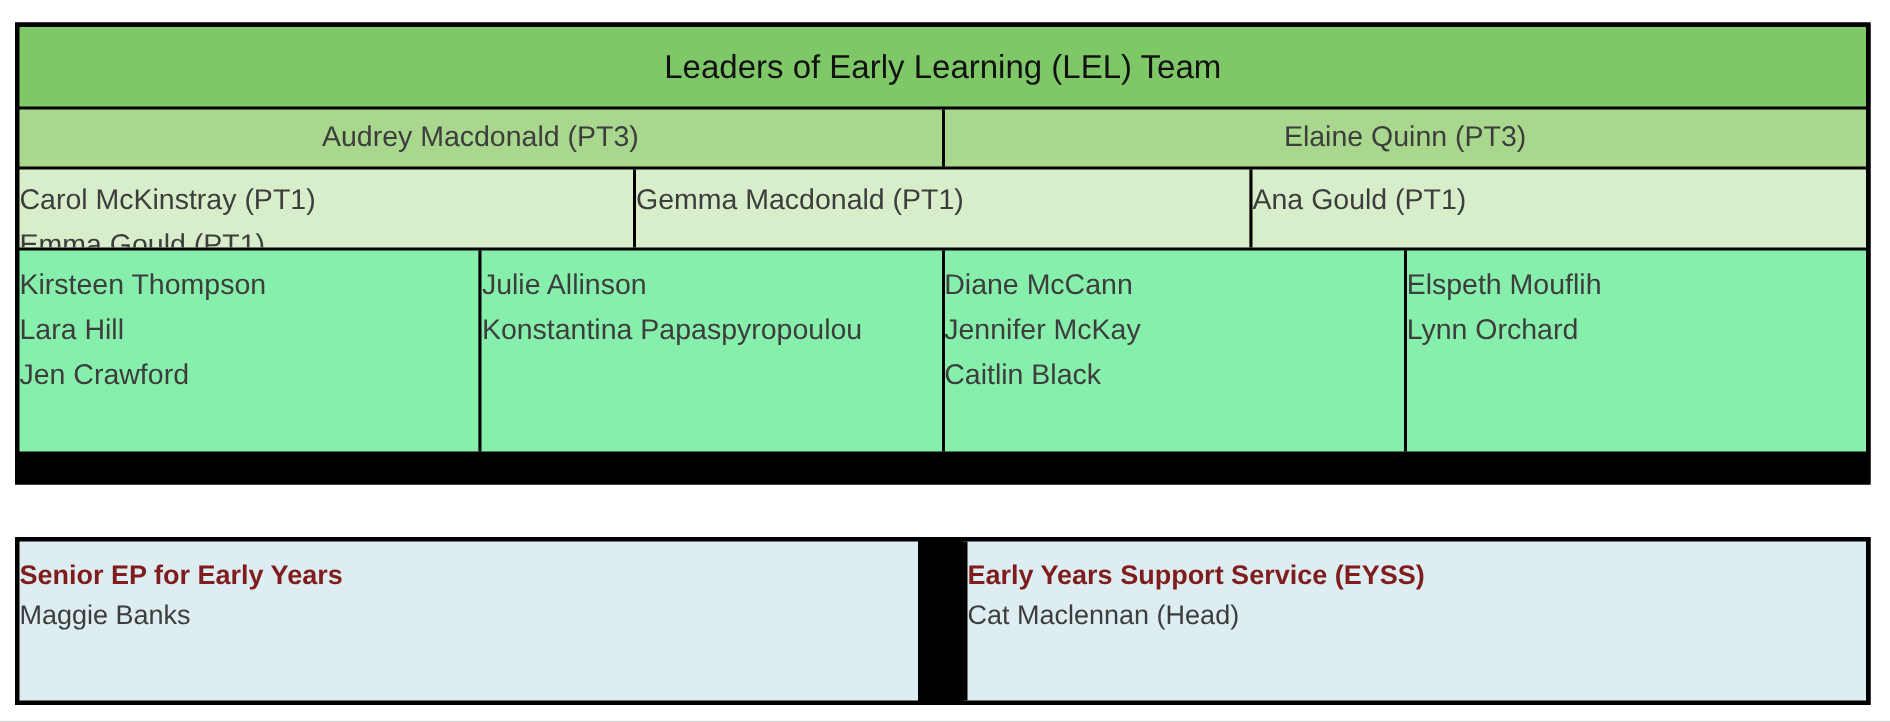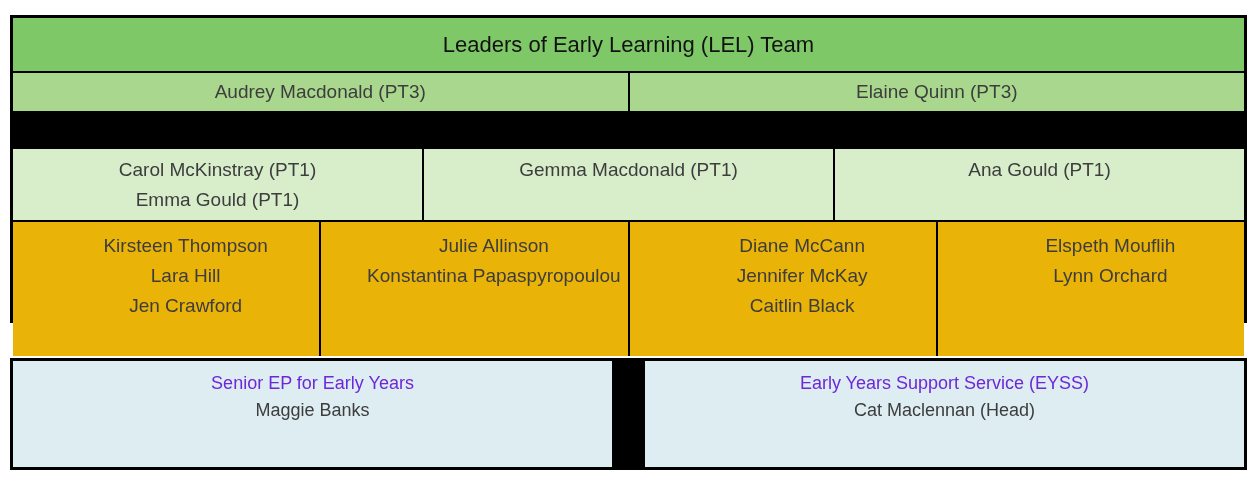--- a/index.html
+++ b/index.html
@@ -9,44 +9,44 @@
   }
   .tbl{
     position:absolute;left:10px;width:1237px;
     border:3px solid #000;box-sizing:border-box;background:#000;
   }
   .main{top:15px;height:308px;}
   .bottom{top:358px;height:112px;}
   .row{display:flex;box-sizing:border-box;}
   .row + .row{border-top:2px solid #000;}
   .cell{
-    flex:1;box-sizing:border-box;text-align:center;
+    flex:1;box-sizing:border-box;
     color:#3d3d3d;overflow:hidden;
   }
   .cell + .cell{border-left:2px solid #000;}
 
   .title-row{height:53px;}
   .title-row .cell{
     background:#7ec868;display:flex;align-items:center;justify-content:center;
     font-size:22px;color:#121212;
   }
   .pt3-row{height:40px;}
   .pt3-row .cell{
     background:#a9d78e;display:flex;align-items:center;justify-content:center;
     font-size:19px;
   }
-  .pt1-row{height:73px;margin-top:36px;}
+  .pt1-row{height:54px;}
   .pt1-row .cell{background:#d8eecb;padding-top:6px;font-size:19px;line-height:30px;}
   .staff-row{height:136px;}
-  .staff-row .cell{background:#eab308;padding-top:9px;font-size:19px;line-height:30px;padding-left:39px;}
+  .staff-row .cell{background:#86efac;padding-top:9px;font-size:19px;line-height:30px;}
 
   .bottom .row{height:106px;}
   .bottom .cell{background:#deedf2;padding-top:9px;font-size:18px;line-height:27px;}
   .bottom .cell + .cell{border-left:3px solid #000;margin-left:30px;}
-  .heading{font-weight:normal;color:#6d28d9;}
+  .heading{font-weight:bold;color:#7f1d1d;}
 </style>
 </head>
 <body>
 
 <div class="canvas">
 
   <div class="tbl main">
 
     <div class="row title-row">
       <div class="cell">

